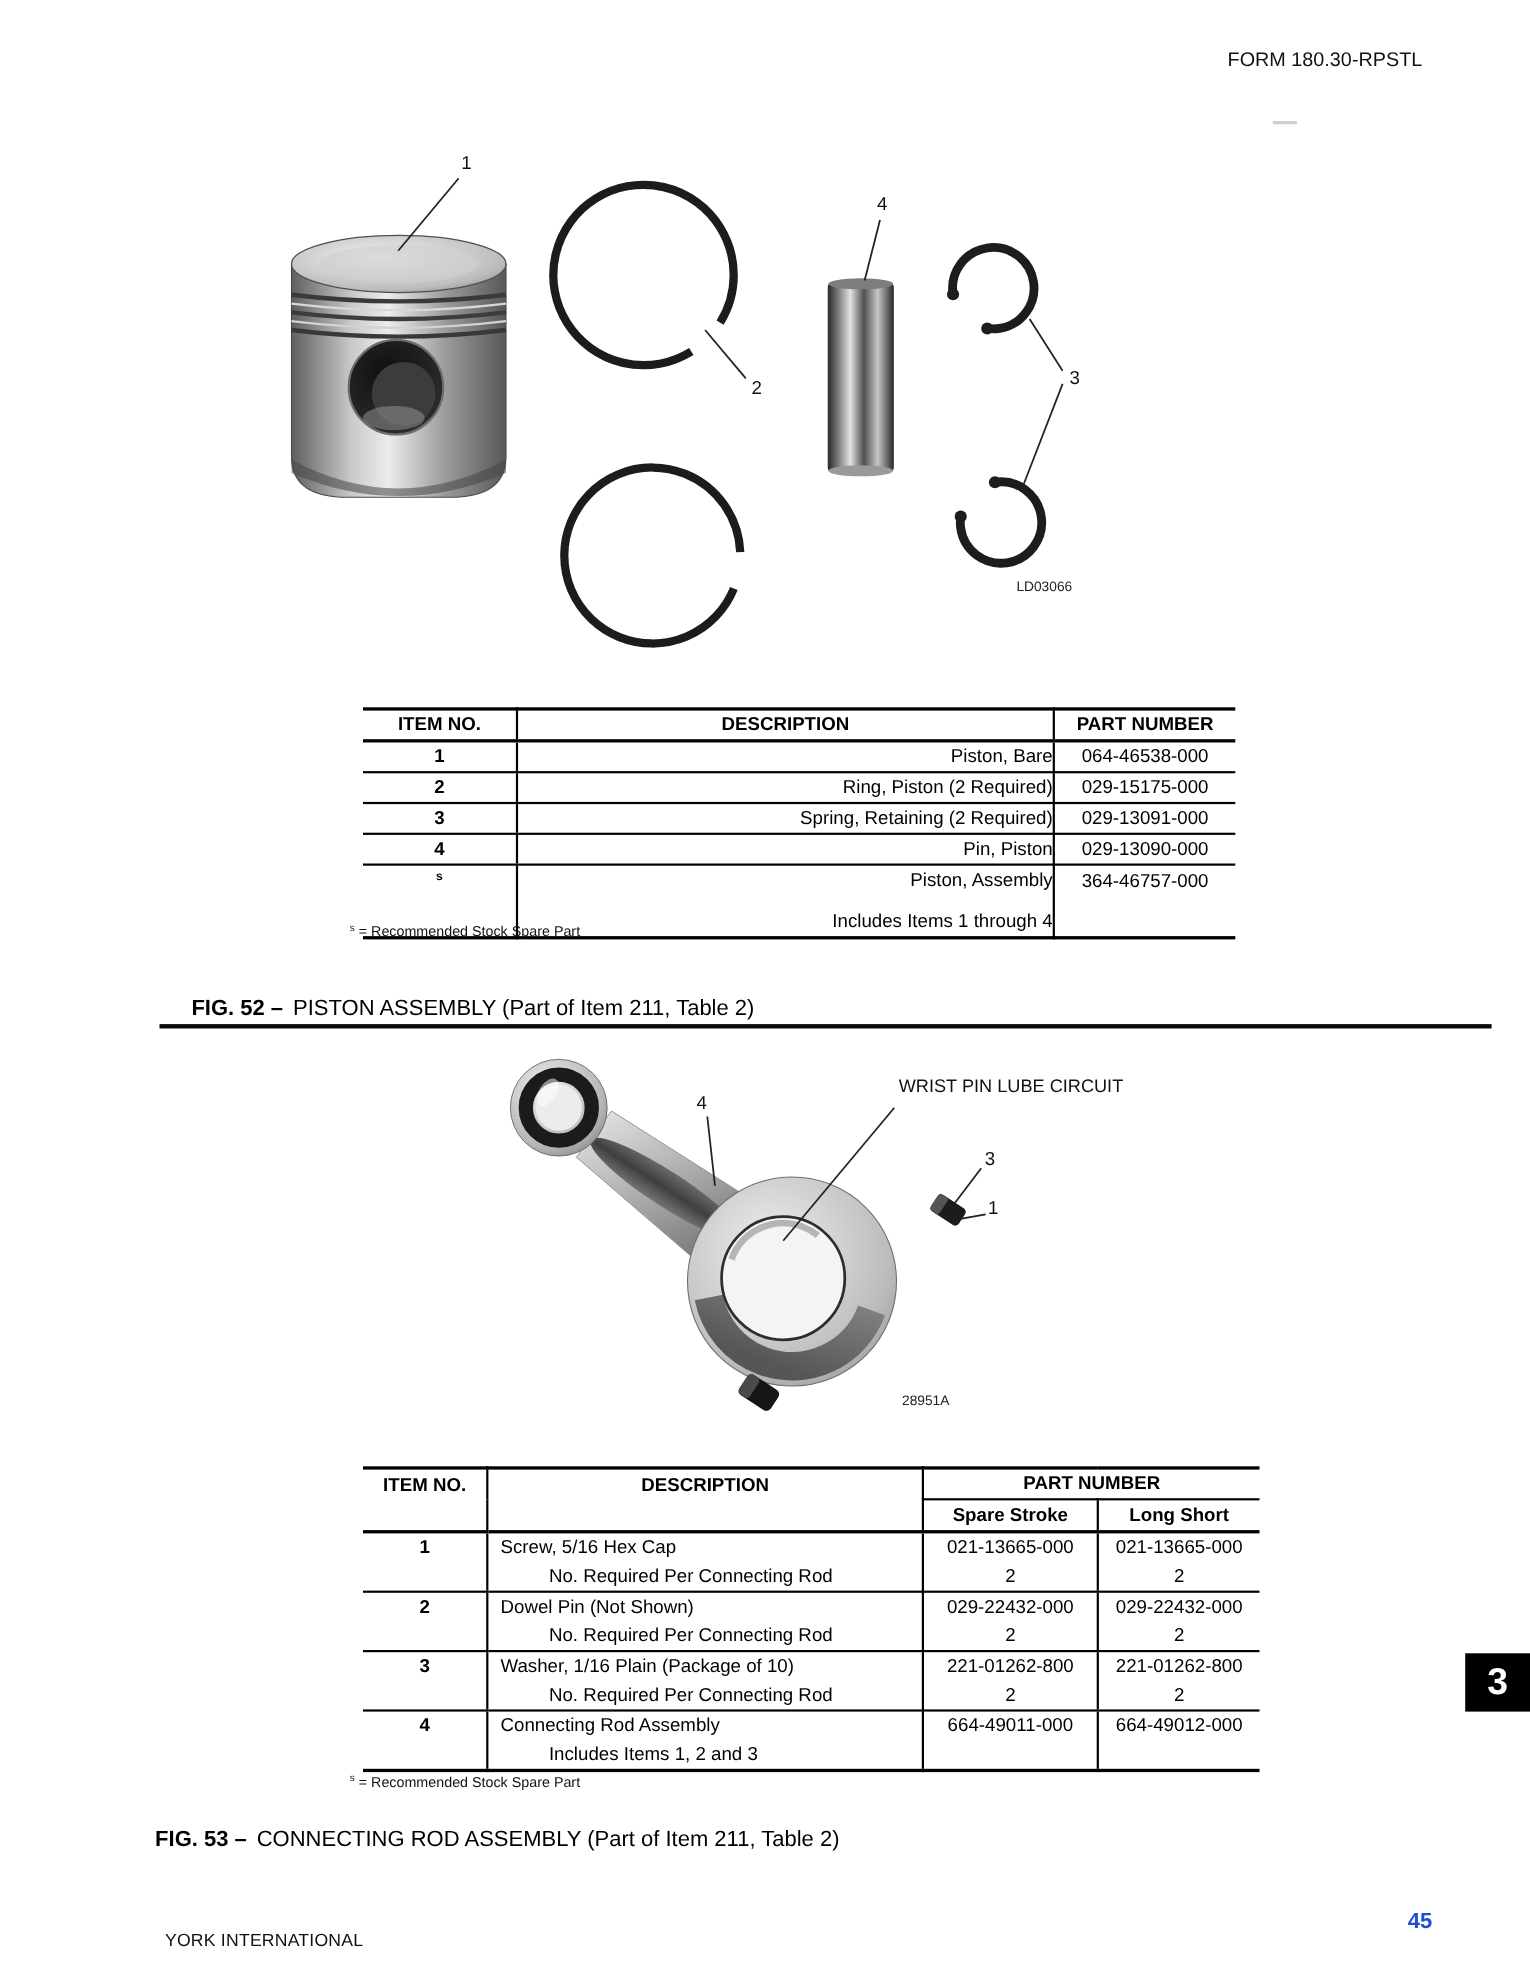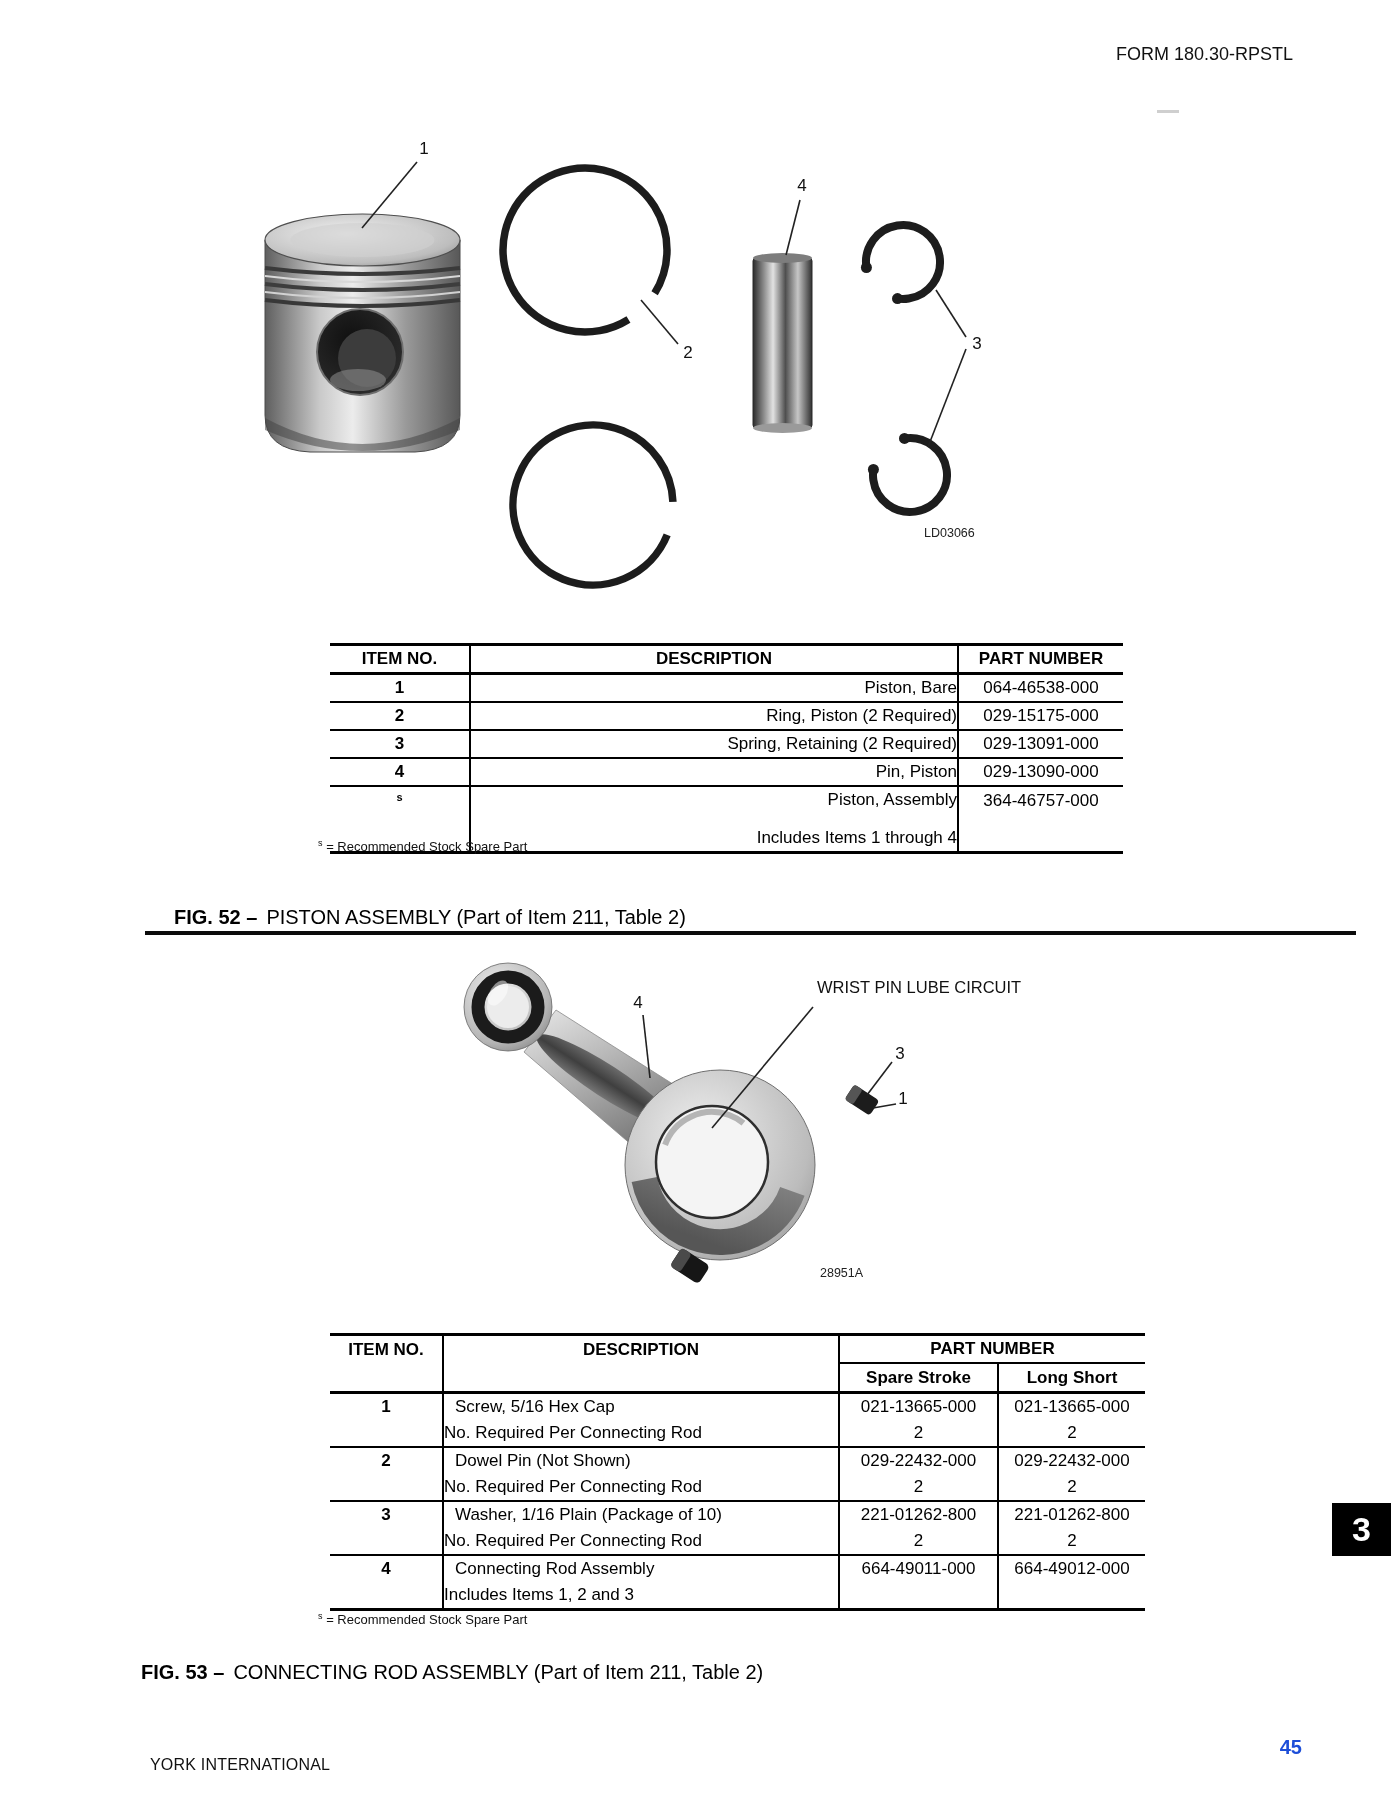--- a/index.html
+++ b/index.html
@@ -47,21 +47,21 @@
   .supmark{font-size:11px;font-weight:bold;vertical-align:top;line-height:20px;}
   
   .t2 thead th{font-weight:bold;text-align:center;}
   .t2 .h-top{height:27px;vertical-align:top;padding-top:4px;}
   .t2 .h-span{border-bottom:3px solid #000;}
   .t2 .h-part{height:26px;vertical-align:middle;border-bottom:2px solid #000;}
   .t2 .h-sub{height:27px;vertical-align:middle;border-bottom:3px solid #000;}
   .t2 tbody td{border-bottom:2px solid #000;vertical-align:top;}
   .t2 tbody div{line-height:26px;height:26px;}
   .t2 .d1{padding-left:11px;}
-  .t2 .d2{}
+  .t2 .d2{padding-left:55px;}
   .t2 .num{text-align:center;}
   .t2 tbody .cell-item{line-height:26px;}
   
   svg text{font-family:"Liberation Sans",sans-serif;fill:#111;}
   svg text.co{font-size:17px;}
   svg text.code{font-size:12.5px;fill:#222;}
   svg text.anno{font-size:16.5px;}
 </style>
 </head>
 <body>

